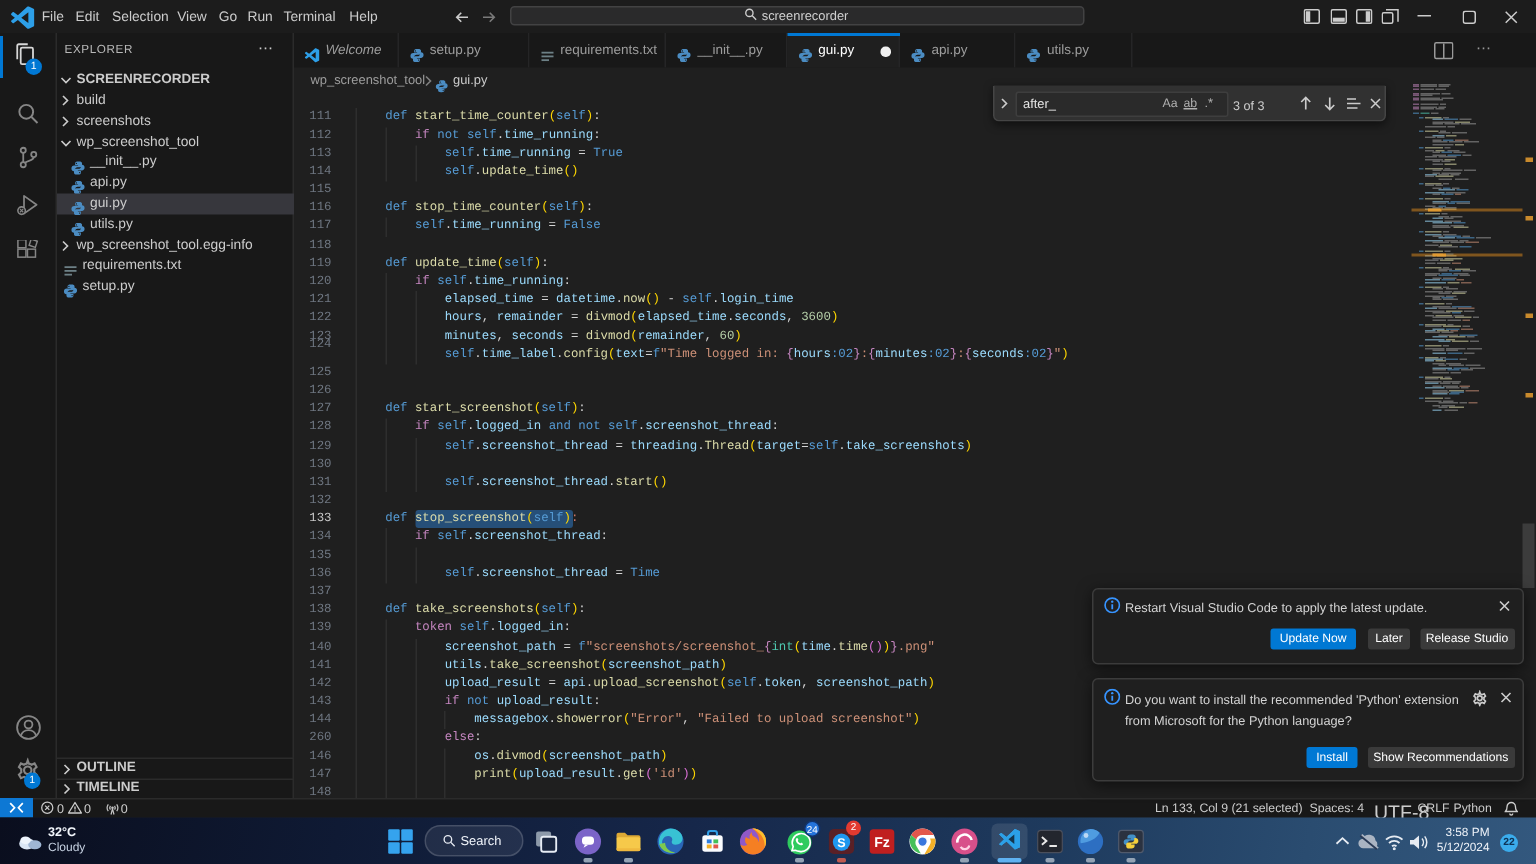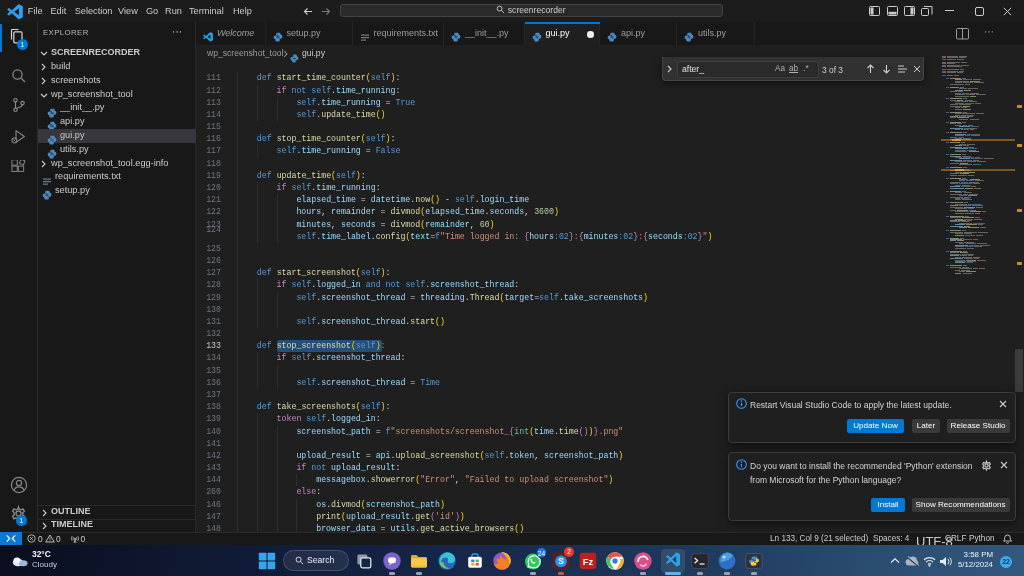--- a/index.html
+++ b/index.html
@@ -331,34 +331,34 @@
     <div class="gut" style="top:376.83px;color:#6e7681">136</div>
     <div class="cl" style="top:376.83px"><span style="color:#D4D4D4">            </span><span style="color:#569CD6">self</span><span style="color:#D4D4D4">.</span><span style="color:#9CDCFE">screenshot_thread</span><span style="color:#D4D4D4"> = </span><span style="color:#569CD6">Time</span></div>
     <div class="gut" style="top:389.00px;color:#6e7681">137</div>
     <div class="gut" style="top:401.18px;color:#6e7681">138</div>
     <div class="cl" style="top:401.18px"><span style="color:#D4D4D4">    </span><span style="color:#569CD6">def</span><span style="color:#D4D4D4"> </span><span style="color:#DCDCAA">take_screenshots</span><span style="color:#FFD700">(</span><span style="color:#569CD6">self</span><span style="color:#FFD700">)</span><span style="color:#D4D4D4">:</span></div>
     <div class="gut" style="top:413.36px;color:#6e7681">139</div>
     <div class="cl" style="top:413.36px"><span style="color:#D4D4D4">        </span><span style="color:#C586C0">token</span><span style="color:#D4D4D4"> </span><span style="color:#569CD6">self</span><span style="color:#D4D4D4">.</span><span style="color:#9CDCFE">logged_in</span><span style="color:#D4D4D4">:</span></div>
     <div class="gut" style="top:425.53px;color:#6e7681">140</div>
     <div class="cl" style="top:425.53px"><span style="color:#D4D4D4">            </span><span style="color:#9CDCFE">screenshot_path</span><span style="color:#D4D4D4"> = </span><span style="color:#569CD6">f</span><span style="color:#CE9178">"screenshots/screenshot_</span><span style="color:#C586C0">{</span><span style="color:#4EC9B0">int</span><span style="color:#FFD700">(</span><span style="color:#9CDCFE">time</span><span style="color:#D4D4D4">.</span><span style="color:#DCDCAA">time</span><span style="color:#DA70D6">()</span><span style="color:#FFD700">)</span><span style="color:#C586C0">}</span><span style="color:#CE9178">.png"</span></div>
     <div class="gut" style="top:437.71px;color:#6e7681">141</div>
+    <div class="cl" style="top:437.71px"><span style="color:#D4D4D4">            </span><span style="color:#9CDCFE">utils</span><span style="color:#D4D4D4">.</span><span style="color:#DCDCAA">take_screenshot</span><span style="color:#FFD700">(</span><span style="color:#9CDCFE">screenshot_path</span><span style="color:#FFD700">)</span></div>
     <div class="gut" style="top:449.89px;color:#6e7681">142</div>
     <div class="cl" style="top:449.89px"><span style="color:#D4D4D4">            </span><span style="color:#9CDCFE">upload_result</span><span style="color:#D4D4D4"> = </span><span style="color:#9CDCFE">api</span><span style="color:#D4D4D4">.</span><span style="color:#DCDCAA">upload_screenshot</span><span style="color:#FFD700">(</span><span style="color:#569CD6">self</span><span style="color:#D4D4D4">.</span><span style="color:#9CDCFE">token</span><span style="color:#D4D4D4">, </span><span style="color:#9CDCFE">screenshot_path</span><span style="color:#FFD700">)</span></div>
     <div class="gut" style="top:462.06px;color:#6e7681">143</div>
     <div class="cl" style="top:462.06px"><span style="color:#D4D4D4">            </span><span style="color:#C586C0">if</span><span style="color:#D4D4D4"> </span><span style="color:#569CD6">not</span><span style="color:#D4D4D4"> </span><span style="color:#9CDCFE">upload_result</span><span style="color:#D4D4D4">:</span></div>
     <div class="gut" style="top:474.24px;color:#6e7681">144</div>
     <div class="cl" style="top:474.24px"><span style="color:#D4D4D4">                </span><span style="color:#9CDCFE">messagebox</span><span style="color:#D4D4D4">.</span><span style="color:#DCDCAA">showerror</span><span style="color:#FFD700">(</span><span style="color:#CE9178">"Error"</span><span style="color:#D4D4D4">, </span><span style="color:#CE9178">"Failed to upload screenshot"</span><span style="color:#FFD700">)</span></div>
     <div class="gut" style="top:486.42px;color:#6e7681">260</div>
     <div class="cl" style="top:486.42px"><span style="color:#D4D4D4">            </span><span style="color:#C586C0">else</span><span style="color:#D4D4D4">:</span></div>
     <div class="gut" style="top:498.60px;color:#6e7681">146</div>
     <div class="cl" style="top:498.60px"><span style="color:#D4D4D4">                </span><span style="color:#9CDCFE">os</span><span style="color:#D4D4D4">.</span><span style="color:#DCDCAA">divmod</span><span style="color:#FFD700">(</span><span style="color:#9CDCFE">screenshot_path</span><span style="color:#FFD700">)</span></div>
     <div class="gut" style="top:510.77px;color:#6e7681">147</div>
     <div class="cl" style="top:510.77px"><span style="color:#D4D4D4">                </span><span style="color:#DCDCAA">print</span><span style="color:#FFD700">(</span><span style="color:#9CDCFE">upload_result</span><span style="color:#D4D4D4">.</span><span style="color:#DCDCAA">get</span><span style="color:#DA70D6">(</span><span style="color:#CE9178">'id'</span><span style="color:#DA70D6">)</span><span style="color:#FFD700">)</span></div>
     <div class="gut" style="top:522.95px;color:#6e7681">148</div>
-    <div class="cl" style="top:522.95px"><span style="color:#D4D4D4">                </span><span style="color:#9CDCFE">browser_data</span><span style="color:#D4D4D4"> = </span><span style="color:#9CDCFE">utils</span><span style="color:#D4D4D4">.</span><span style="color:#DCDCAA">get_active_browsers</span><span style="color:#FFD700">()</span></div>
     <div style="position:absolute;left:276.6px;top:339.7px;width:105.5px;height:12.6px;background:#264F78;border-radius:2px;z-index:0"></div>
     <div style="position:absolute;left:237.00px;top:72.40px;width:1px;height:462.73px;background:#2e2e2e"></div>
     <div style="position:absolute;left:256.80px;top:84.58px;width:1px;height:36.53px;background:#2e2e2e"></div>
     <div style="position:absolute;left:256.80px;top:145.46px;width:1px;height:12.18px;background:#2e2e2e"></div>
     <div style="position:absolute;left:256.80px;top:181.99px;width:1px;height:60.89px;background:#2e2e2e"></div>
     <div style="position:absolute;left:256.80px;top:279.41px;width:1px;height:48.71px;background:#2e2e2e"></div>
     <div style="position:absolute;left:256.80px;top:352.47px;width:1px;height:36.53px;background:#2e2e2e"></div>
     <div style="position:absolute;left:256.80px;top:413.36px;width:1px;height:121.77px;background:#2e2e2e"></div>
     <div style="position:absolute;left:276.60px;top:96.75px;width:1px;height:24.35px;background:#2e2e2e"></div>
     <div style="position:absolute;left:276.60px;top:194.17px;width:1px;height:48.71px;background:#2e2e2e"></div>

